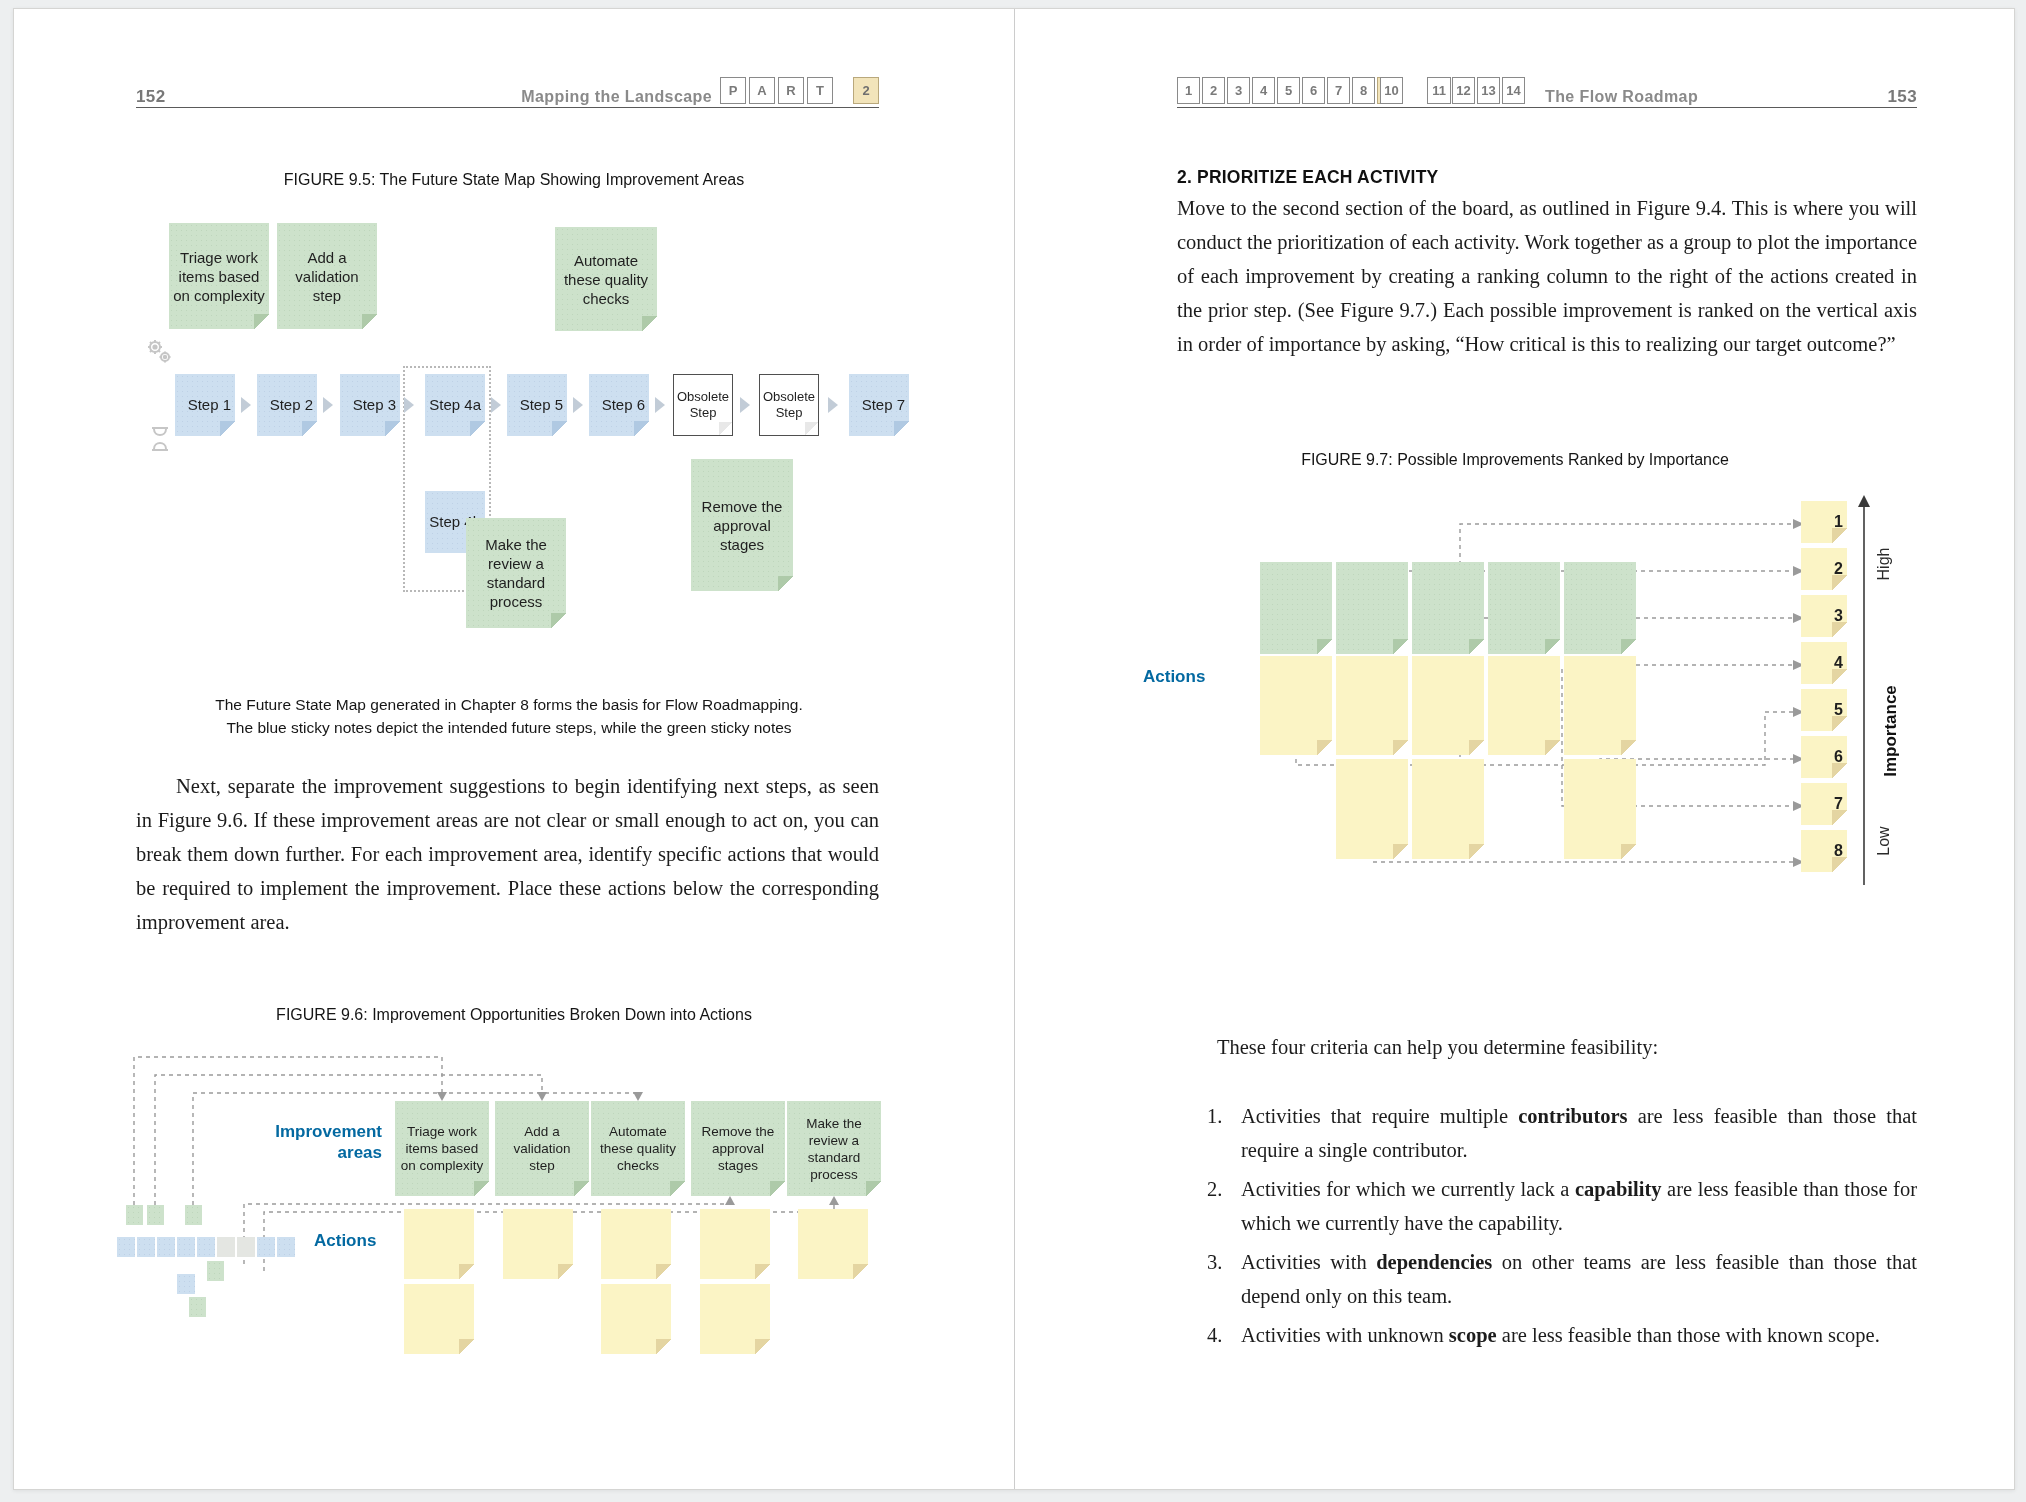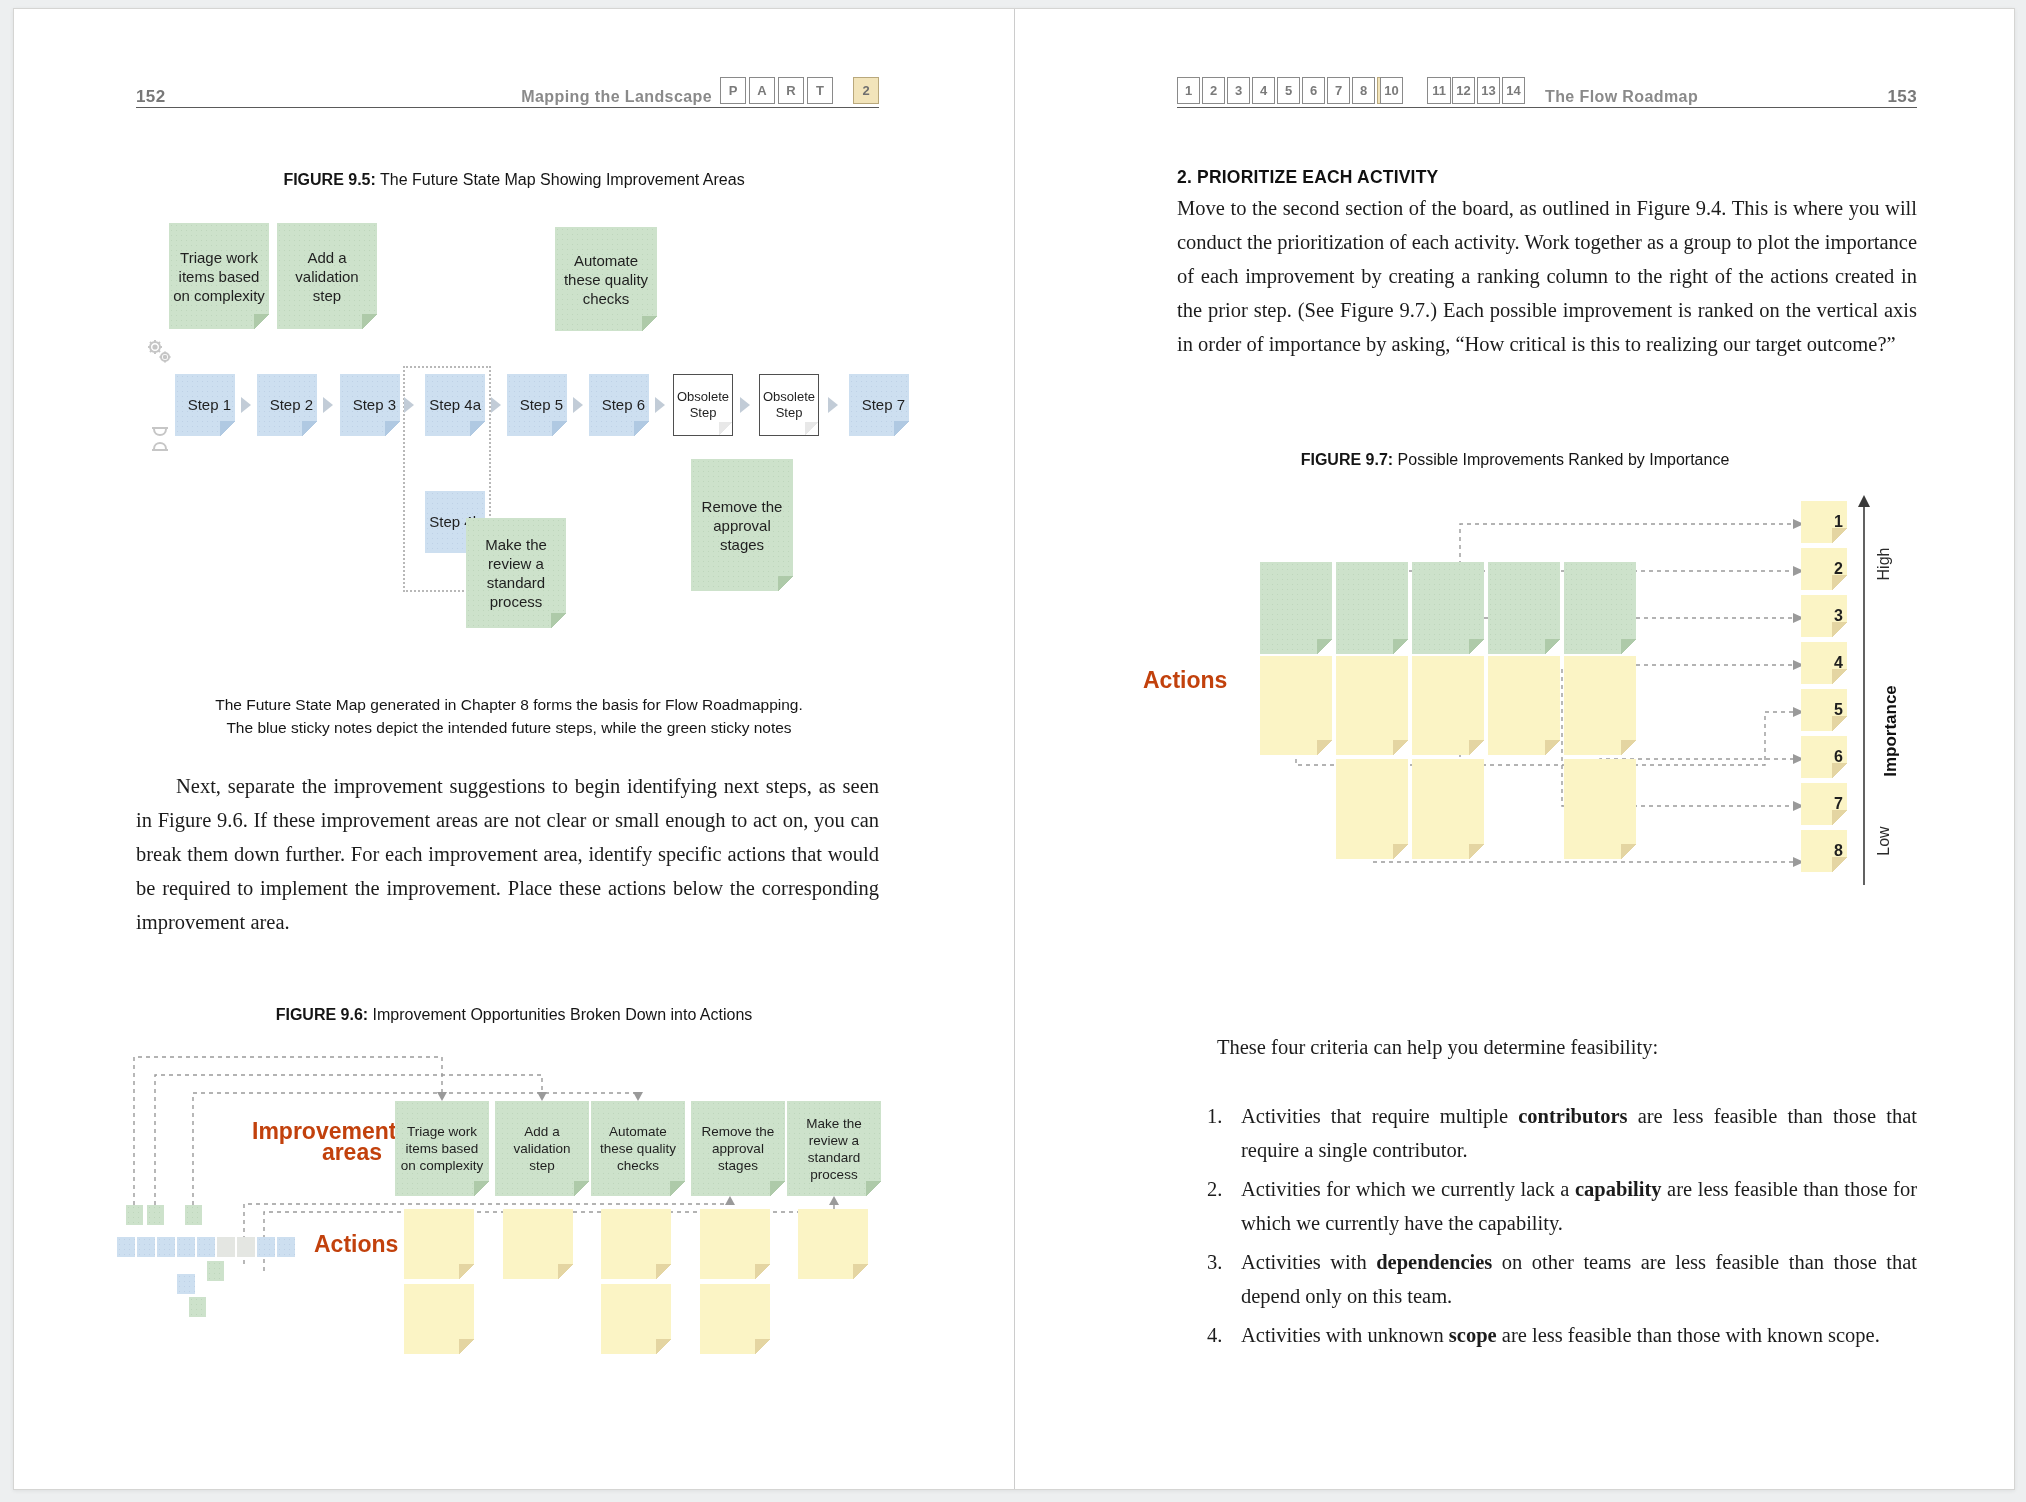--- a/index.html
+++ b/index.html
@@ -16,21 +16,21 @@
   
   .hdr-num{position:absolute;font-size:17px;font-weight:bold;color:#787878;letter-spacing:.4px;z-index:2;}
   .hdr-title{position:absolute;font-size:16px;font-weight:bold;color:#8a8a8a;letter-spacing:.4px;z-index:2;}
   .hdr-rule{position:absolute;height:0;border-top:1.6px solid #5a5a5a;z-index:2;}
   .tabbox{position:absolute;box-sizing:border-box;border:1.6px solid #8a8a8a;background:#fff;
     color:#7a7a7a;font-weight:bold;font-size:13px;display:flex;align-items:center;justify-content:center;z-index:2;}
   .tabbox.active{background:#f2e4ba;border-color:#b9a87c;color:#6f6f6f;}
 
   
   .figtitle{position:absolute;width:100%;text-align:center;font-size:16px;color:#151515;z-index:2;}
-  .figtitle b{font-weight:bold;margin-top:8px;}
+  .figtitle b{font-weight:normal;margin-top:8px;}
   .caption{position:absolute;text-align:center;font-size:15.5px;line-height:23px;color:#161616;z-index:2;}
 
   
   .serif{font-family:"Liberation Serif",serif;font-size:20.5px;line-height:34px;color:#1c1c1c;
     text-align:justify;position:absolute;z-index:2;}
   .indent{text-indent:40px;}
   .heading{position:absolute;font-size:17.5px;font-weight:bold;color:#111;letter-spacing:.2px;z-index:2;}
   .li-row{display:flex;margin-bottom:5px;}
   .li-marker{width:34px;flex:0 0 34px;font-family:"Liberation Serif",serif;}
   .li-body{flex:1;text-align:justify;}
@@ -50,21 +50,21 @@
   .f95{font-size:15px;line-height:19px;}
   .f96{font-size:13.5px;line-height:17px;}
   .fstep{font-size:15px;line-height:18px;}
   .fobs{font-size:13px;line-height:16px;padding:2px;}
   .rank{font-size:16px;font-weight:bold;}
 
   .chev{position:absolute;width:0;height:0;border-left:10px solid #c2ccd7;border-top:8px solid transparent;
     border-bottom:8px solid transparent;z-index:2;}
   .dashbox{position:absolute;border:2px dotted #b8b8b8;z-index:1;}
   .mini{position:absolute;z-index:2;}
-  .lbl-bold{position:absolute;font-size:23px;font-weight:bold;color:#c2410c;z-index:2;}
+  .lbl-bold{position:absolute;font-size:17px;font-weight:bold;color:#0369a1;z-index:2;}
   .vlabel{position:absolute;white-space:nowrap;transform:translate(-50%,-50%) rotate(-90deg);
     font-size:16px;color:#2a2a2a;z-index:2;}
   .vlabel.b{font-weight:bold;font-size:17px;color:#111;}
 </style>
 </head>
 <body>
 
 <div class="sheet">
 
   <div class="page page-l">

